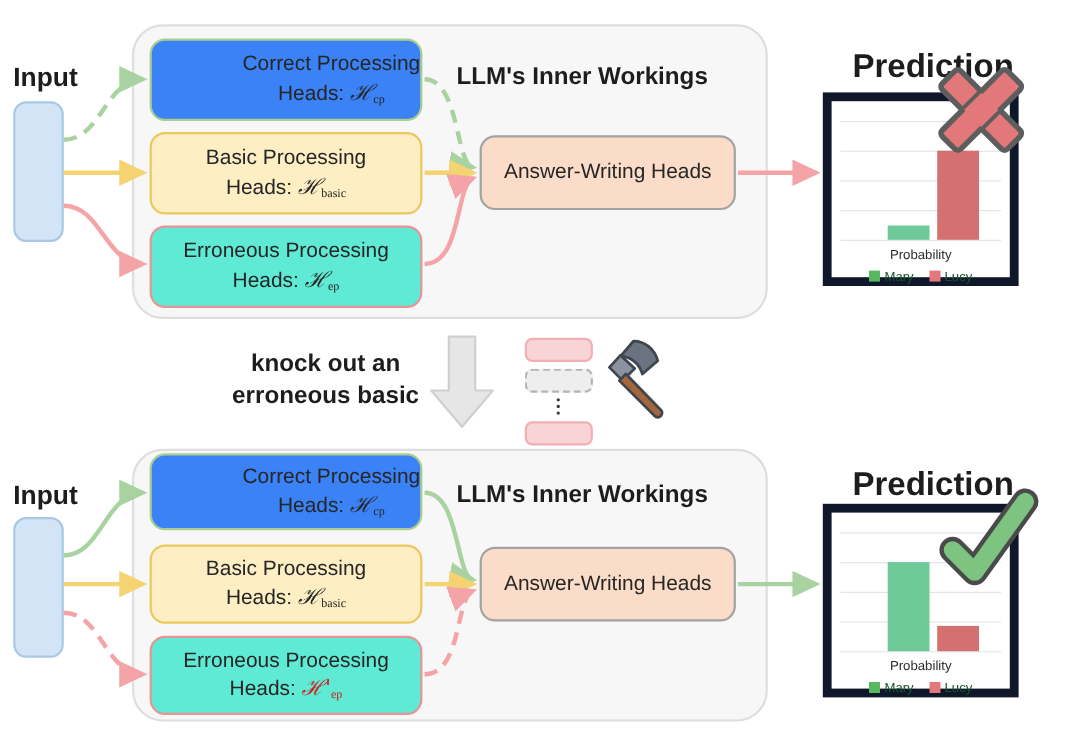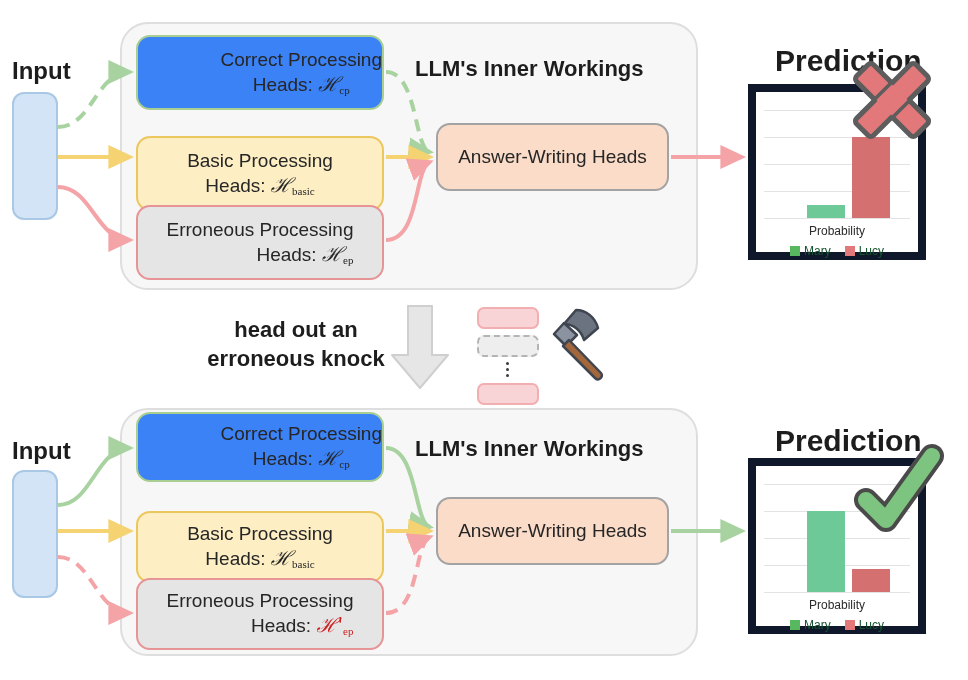--- a/index.html
+++ b/index.html
@@ -28,22 +28,22 @@
     display: flex;
     align-items: center;
     justify-content: center;
     text-align: center;
     line-height: 1.28;
     font-size: 19px;
     color: #262626;
   }
   .head-box .lbl { display: block; }
   .head-cp    { background: #3b82f6; border-color: #a9ce92; justify-content: flex-end; }
-  .head-basic { background: #fdeec4; border-color: #ecc75e; margin-top: 16px; }
-  .head-ep    { background: #e5e5e5; border-color: #e79497; text-align: right; }
+  .head-basic { background: #fdeec4; border-color: #ecc75e; }
+  .head-ep    { background: #5eead4; border-color: #e79497; }
   .answer-box {
     position: absolute;
     background: #fbdcc8; border: 2px solid #a3a3a3;
     border-radius: 14px;
     display: flex; align-items: center; justify-content: center;
     font-size: 19px; color: #262626;
   }
 
   
   .scriptH {
@@ -188,22 +188,22 @@
         <span>Mary</span>
       </span>
       <span class="legend-item">
         <i class="swatch sw-lucy"></i>
         <span>Lucy</span>
       </span>
     </div>
   </div>
 
   <div class="knock-text" style="left:186px; top:316px; width:220px;">
-    <span>head out an</span><br>
-    <span>erroneous knock</span>
+    <span>knock out an</span><br>
+    <span>erroneous basic</span>
   </div>
 
   <div class="mini-head" style="left:477px; top:307px; width:62px; height:22px;"></div>
   <div class="mini-head-out" style="left:477px; top:335px; width:62px; height:22px;"></div>
   <div class="vdots" style="left:506px; top:362px;">
     <span></span>
       <span></span>
       <span></span>
   </div>
   <div class="mini-head" style="left:477px; top:383px; width:62px; height:22px;"></div>

